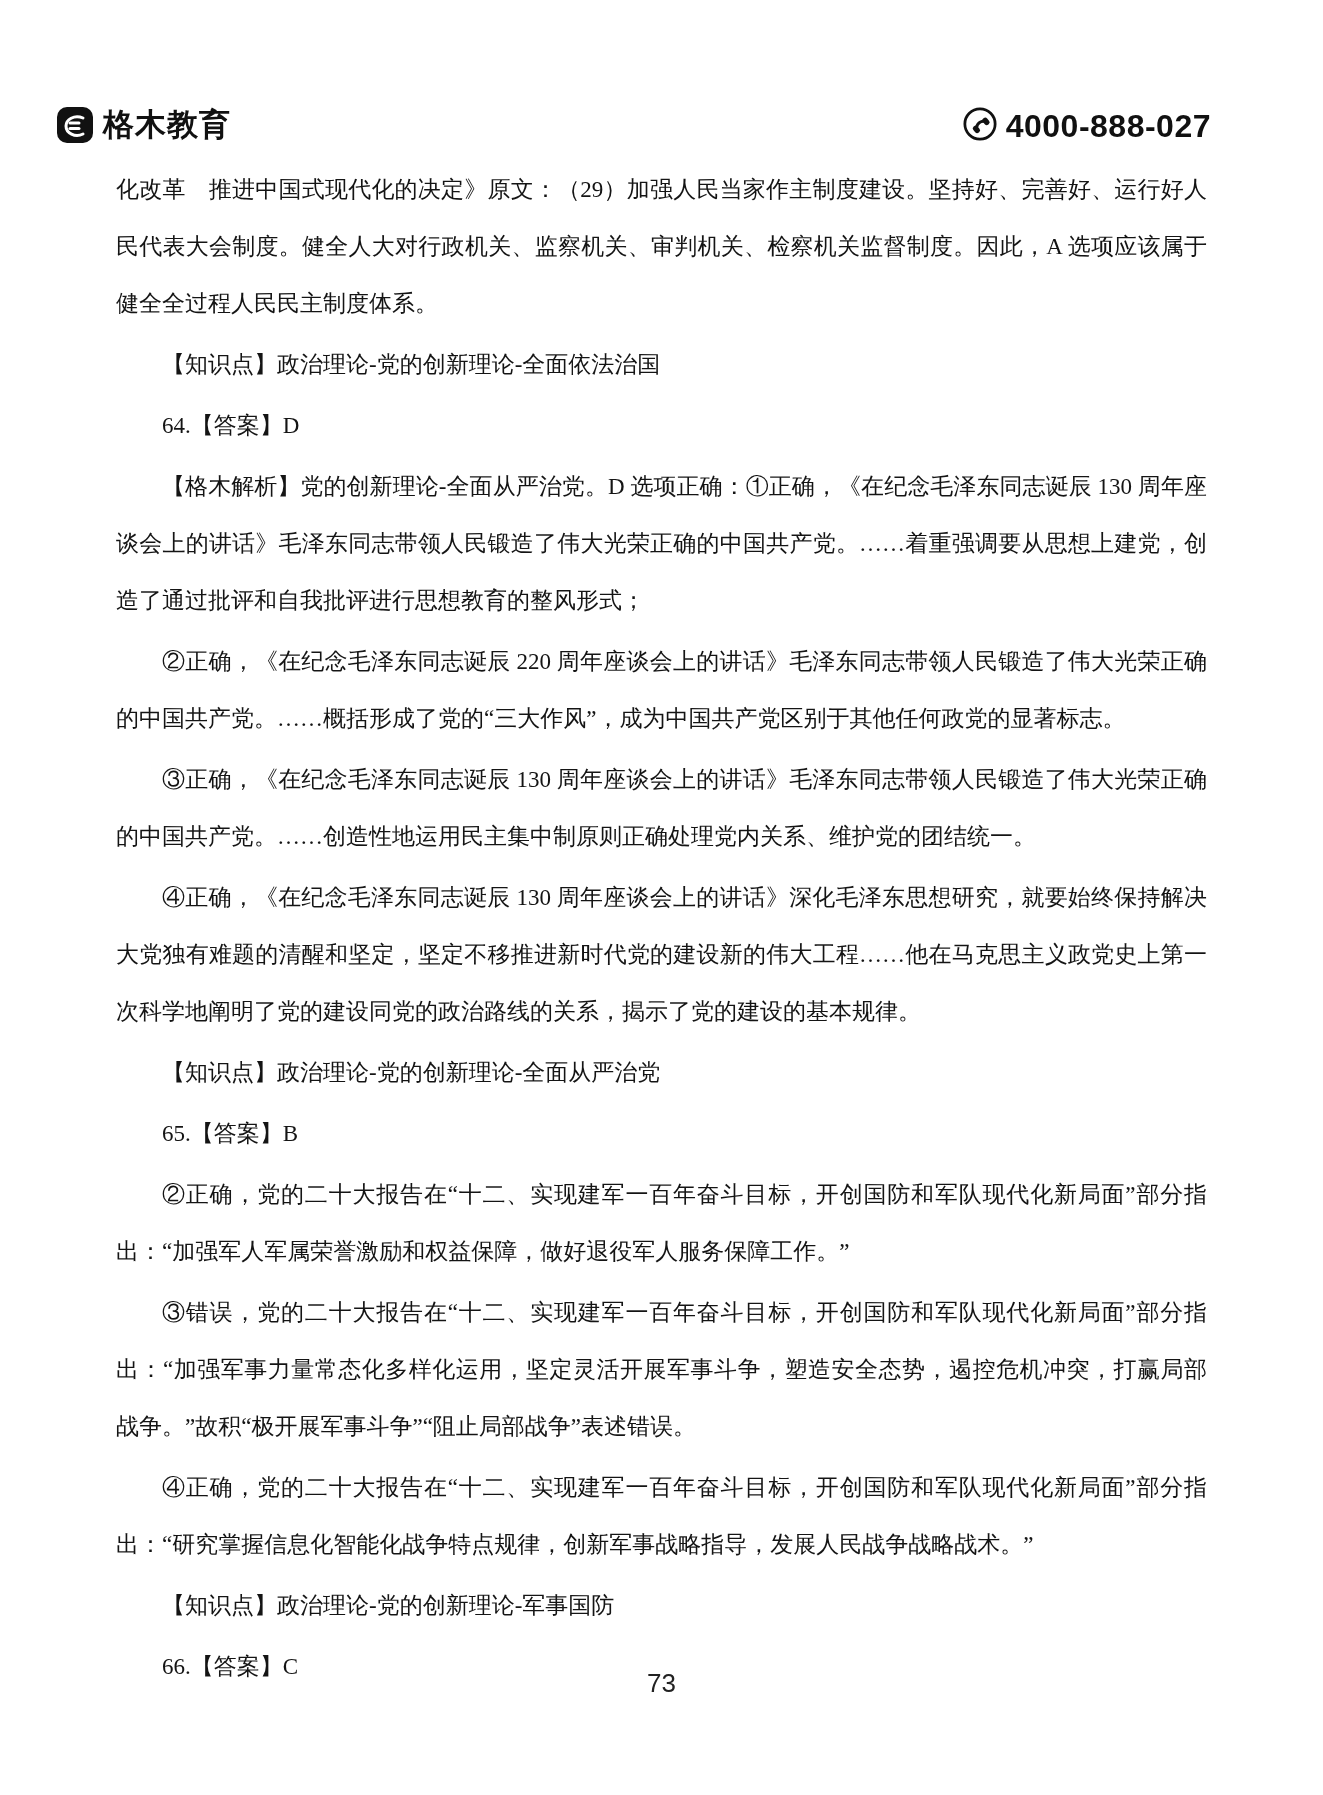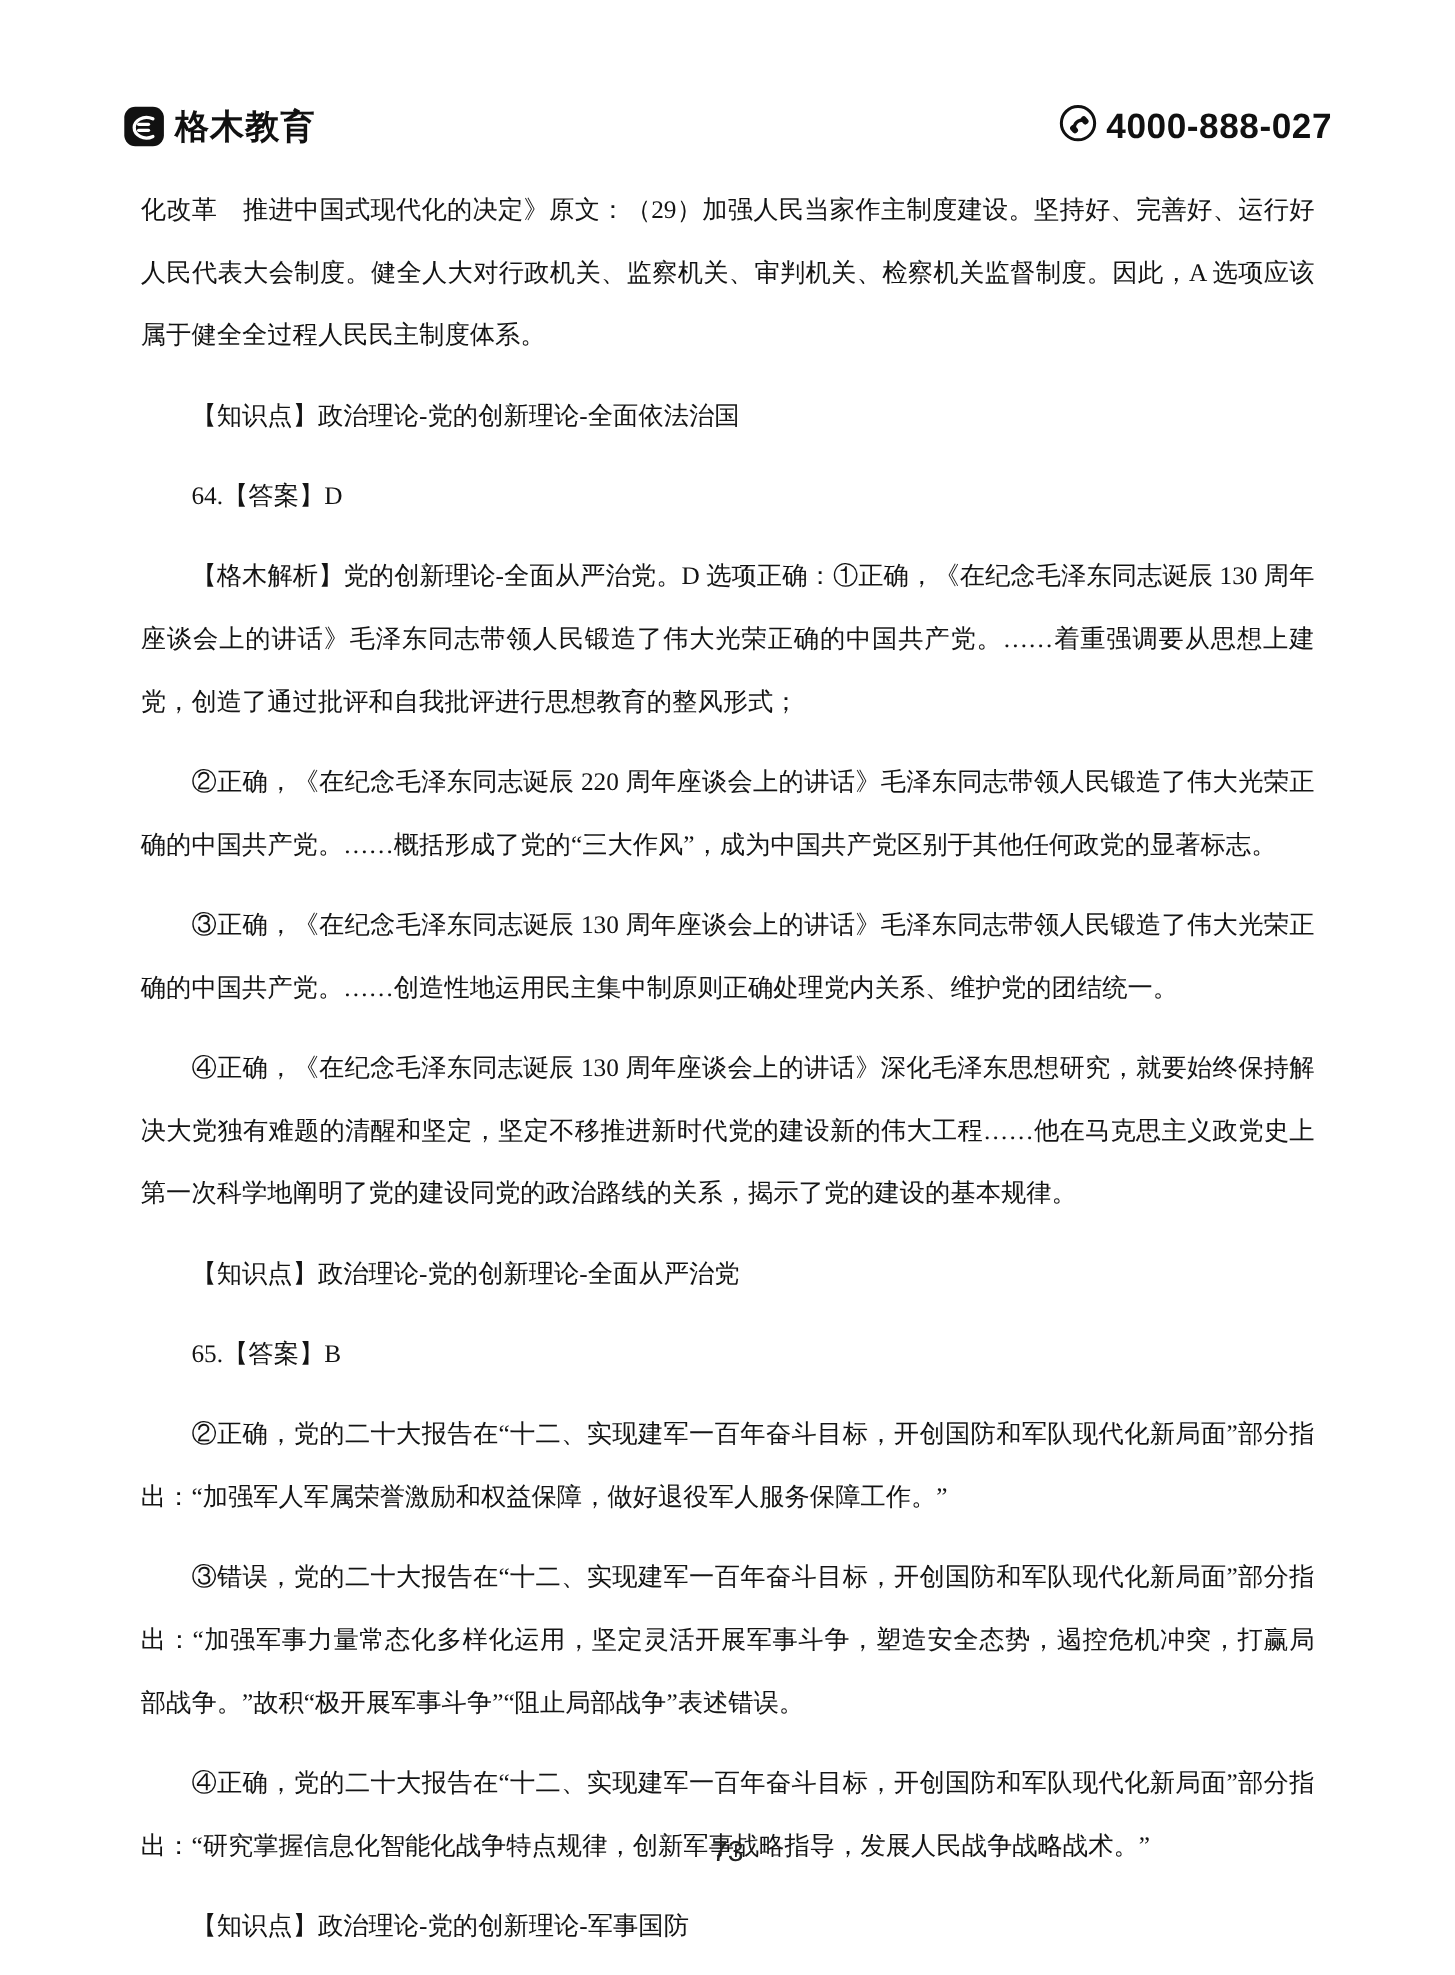--- a/index.html
+++ b/index.html
@@ -10,22 +10,22 @@
     margin: 0 auto;
     background: #ffffff;
     color: #111111;
     font-family: "Liberation Serif", "DejaVu Serif", serif;
     overflow: hidden;
     box-sizing: border-box;
   }
   .header {
     display: flex;
     justify-content: space-between;
-    align-items: flex-start;
-    padding: 94px 112px 0 112px;
+    align-items: flex-end;
+    padding: 94px 112px 0 56px;
     height: 52px;
   }
   .brand {
     display: flex;
     align-items: center;
     gap: 9px;
   }
   .brand-logo { display: block; }
   .brand-name {
     font-family: "Liberation Sans", "DejaVu Sans", sans-serif;
@@ -44,21 +44,21 @@
     font-weight: 700;
     font-size: 32px;
     letter-spacing: 0.5px;
     color: #111111;
   }
   .doc-body {
     padding: 0 112px;
     margin-top: 15px;
   }
   .doc-body p {
-    margin: 16px;
+    margin: 4px;
     font-size: 23px;
     line-height: 57px;
     text-align: justify;
     text-justify: inter-ideograph;
     color: #141414;
   }
   .doc-body p.indent { text-indent: 2em; }
   .page-number {
     position: absolute;
     left: 0;

